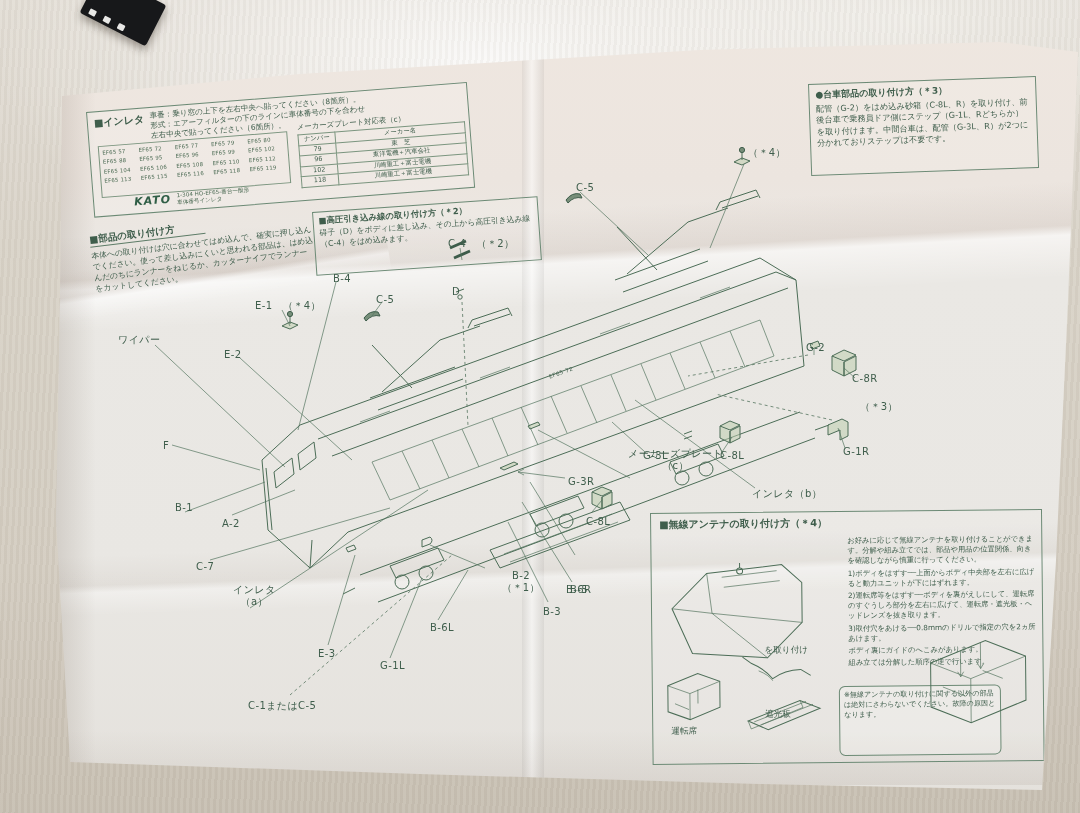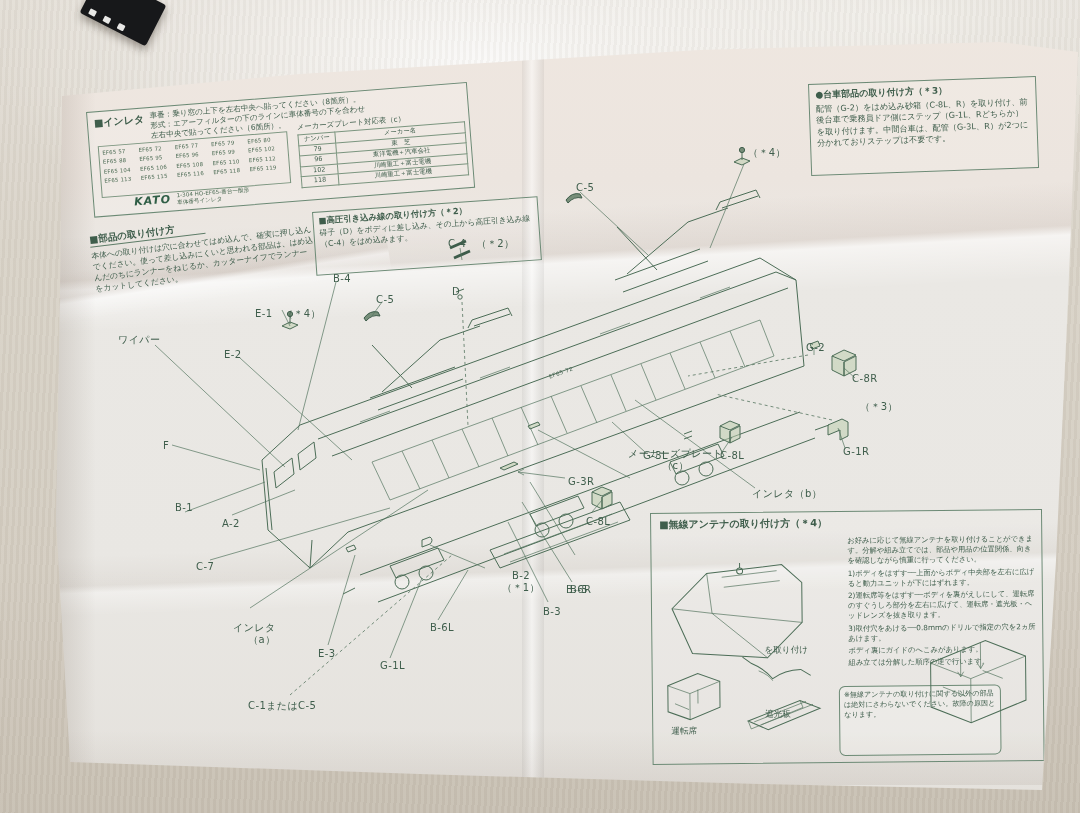--- a/index.html
+++ b/index.html
@@ -293,32 +293,32 @@
       <path class="dash" d="M748,225 L628,246"></path>
       <path class="thin" d="M795,248 L784,238"></path>
       <path class="thin" d="M785,318 L778,298"></path>
       <path class="dash" d="M772,290 L655,264"></path>
     </g>
   </svg>
 
   <div class="abs" id="label-layer" style="left:0;top:0;width:1080px;height:813px;">
       <div class="plabel" style="left: 118px; top: 334px; text-align: center;">ワイパー</div>
       <div class="plabel" style="left: 224px; top: 349px;">E-2</div>
-      <div class="plabel" style="left: 255px; top: 308px; text-align: right;">E-1　（＊4）</div>
+      <div class="plabel" style="left: 255px; top: 300px; text-align: right;">E-1　（＊4）</div>
       <div class="plabel" style="left: 333px; top: 273px;">B-4</div>
       <div class="plabel" style="left: 376px; top: 294px;">C-5</div>
       <div class="plabel" style="left: 448px; top: 238px;">C-4　（＊2）</div>
       <div class="plabel" style="left: 452px; top: 286px;">D</div>
       <div class="plabel" style="left: 576px; top: 182px;">C-5</div>
       <div class="plabel" style="left: 748px; top: 147px;">（＊4）</div>
       <div class="plabel" style="left: 163px; top: 440px;">F</div>
       <div class="plabel" style="left: 175px; top: 502px;">B-1</div>
       <div class="plabel" style="left: 222px; top: 518px;">A-2</div>
       <div class="plabel" style="left: 196px; top: 561px;">C-7</div>
-      <div class="plabel" style="left: 233px; top: 622px; text-align: right;">インレタ
+      <div class="plabel" style="left: 233px; top: 584px;">インレタ
 （a）</div>
       <div class="plabel" style="left: 318px; top: 648px;">E-3</div>
       <div class="plabel" style="left: 248px; top: 700px;">C-1またはC-5</div>
       <div class="plabel" style="left: 380px; top: 660px;">G-1L</div>
       <div class="plabel" style="left: 430px; top: 622px;">B-6L</div>
       <div class="plabel" style="left: 486px; top: 570px; margin-left: 16px;">B-2
 （＊1）</div>
       <div class="plabel" style="left: 543px; top: 606px;">B-3</div>
       <div class="plabel" style="left: 566px; top: 584px;">B-6R</div>
       <div class="plabel" style="left: 570px; top: 584px;">B-5</div>

